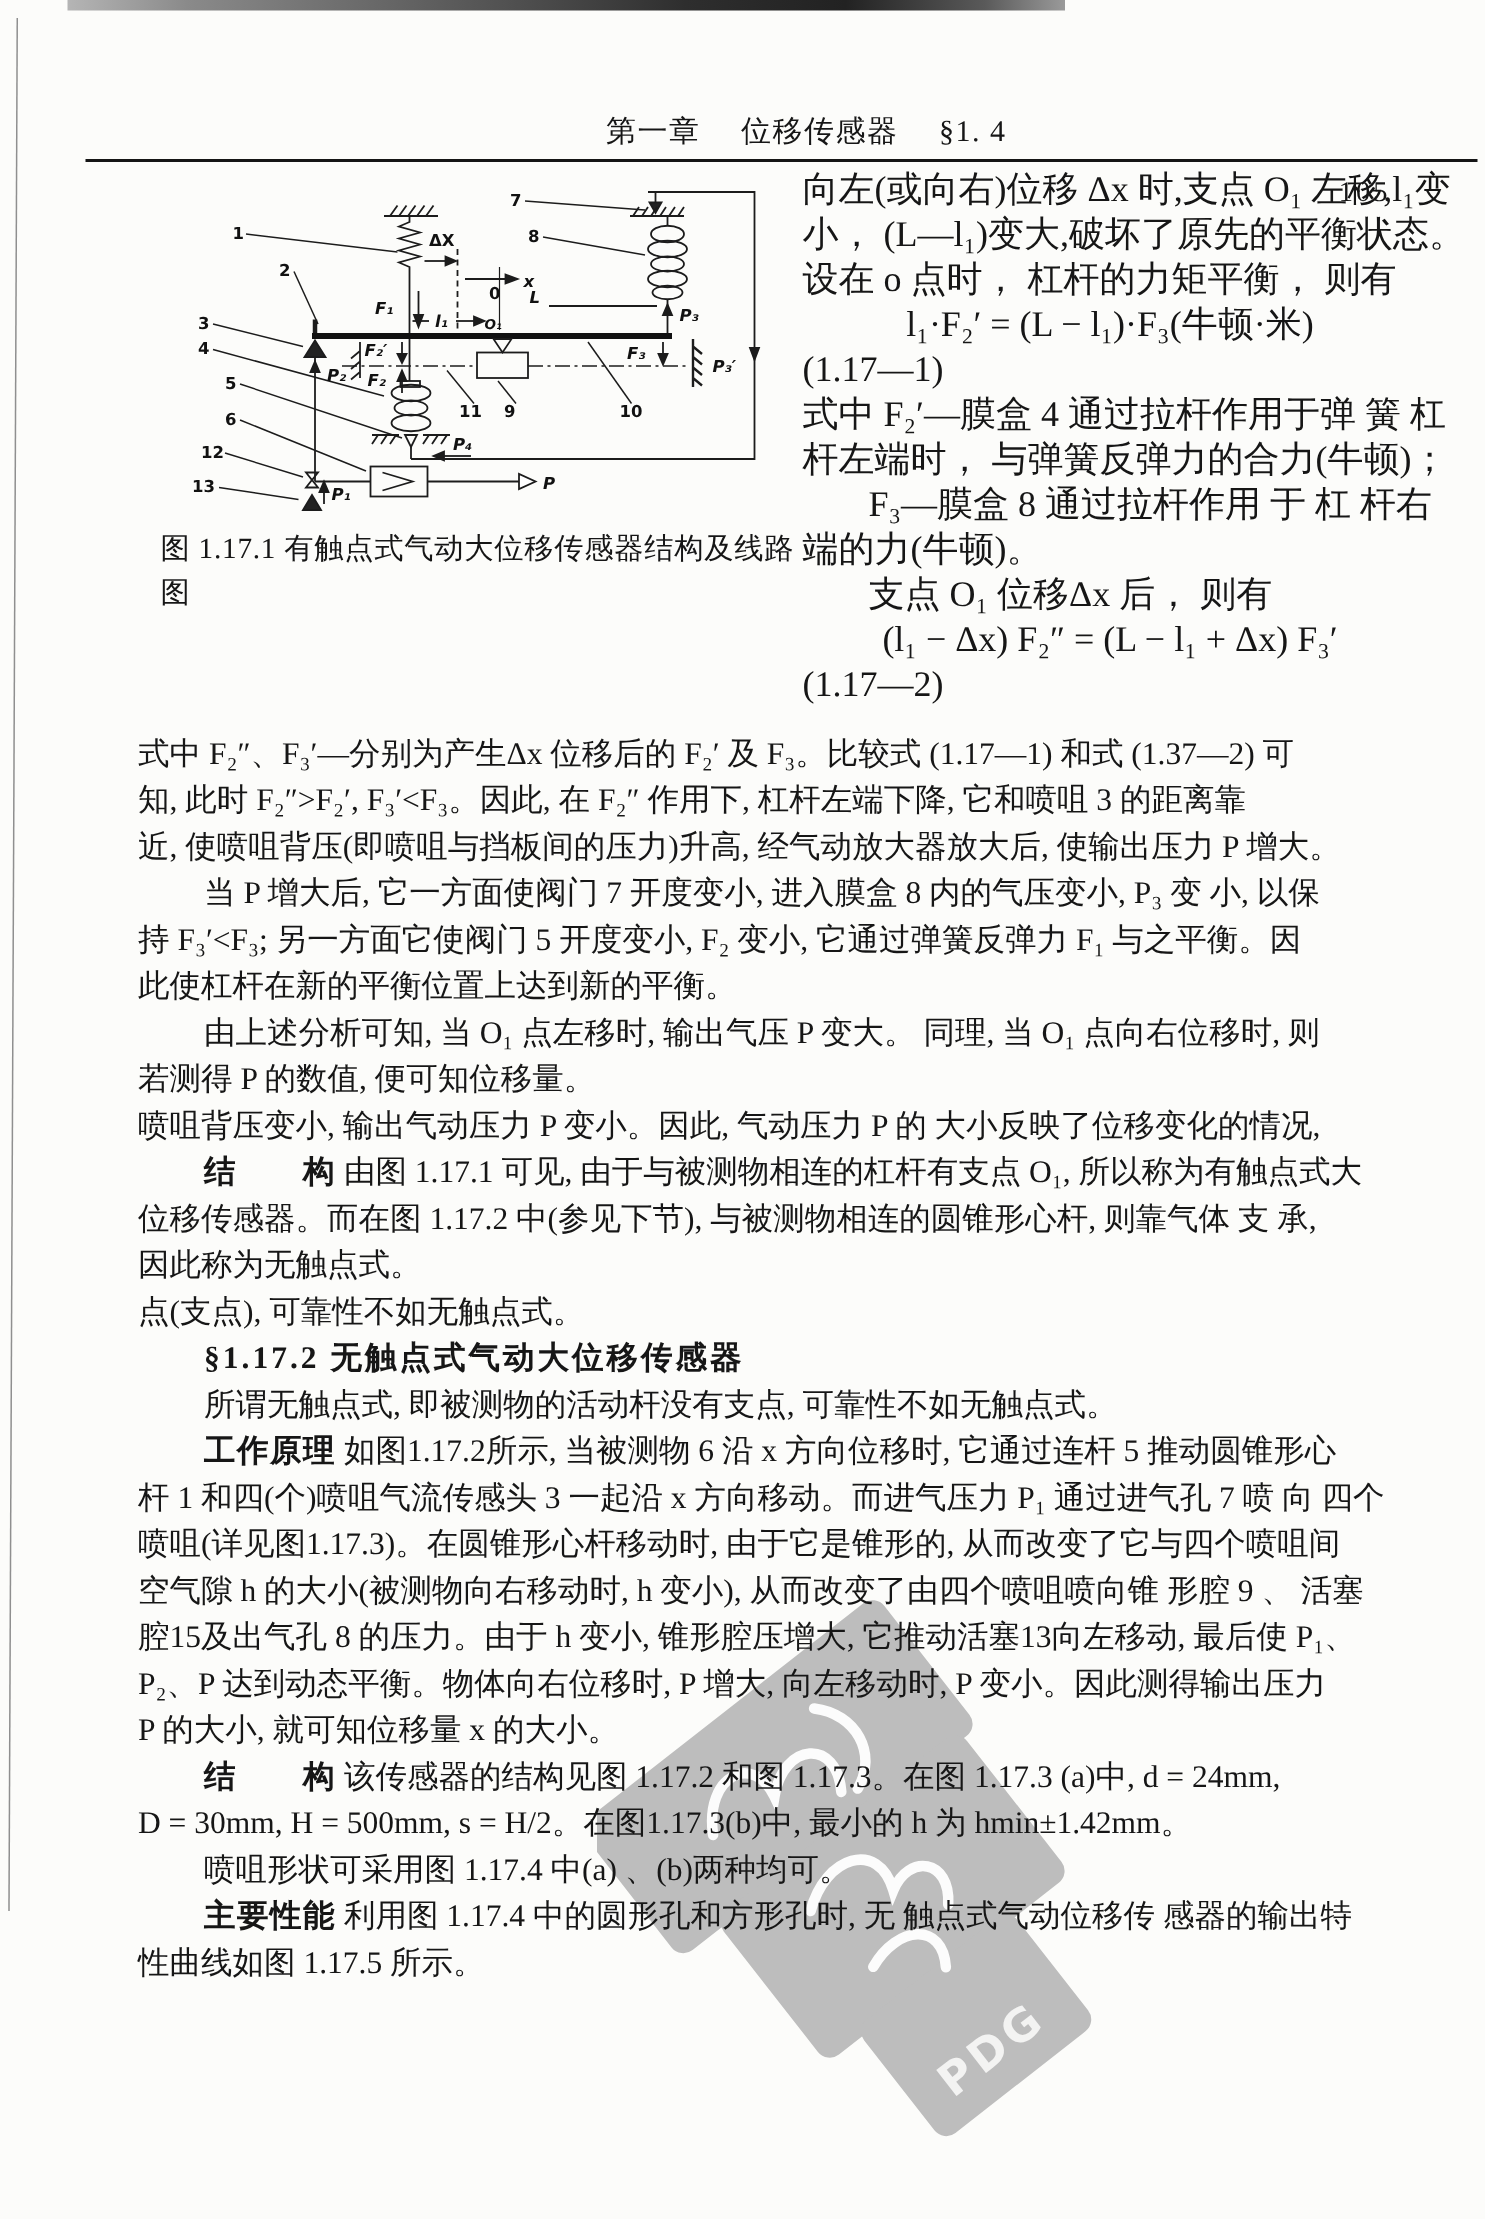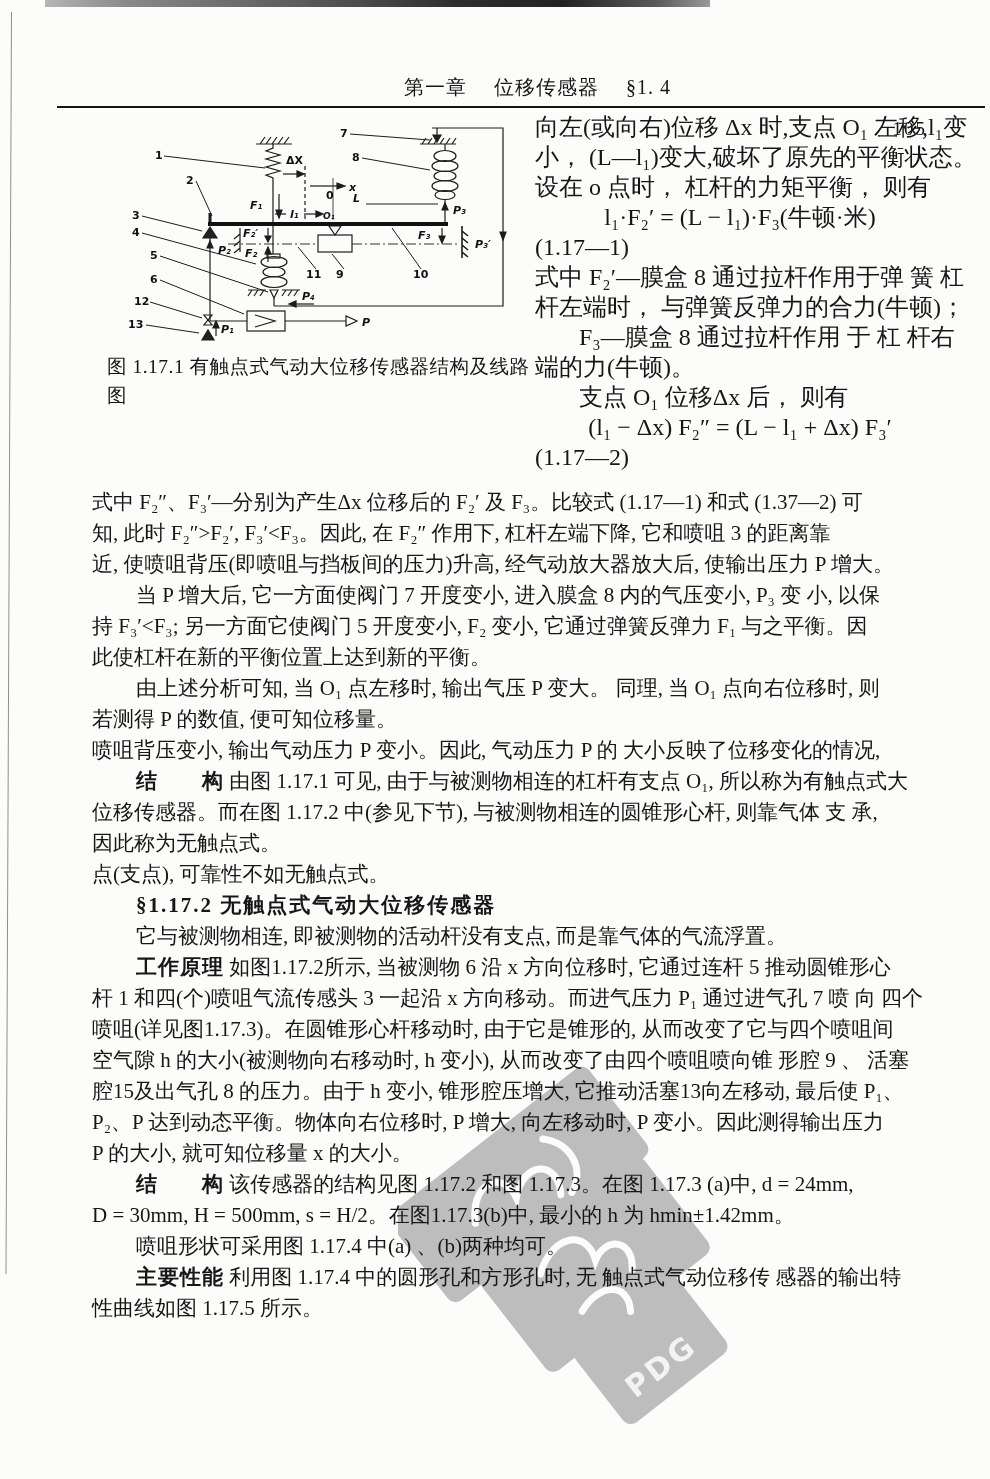--- a/index.html
+++ b/index.html
@@ -215,21 +215,21 @@
 <div class="abs caption layer-text">
   <div class="cap-title">图 1.17.1  有触点式气动大位移传感器结构及线路图</div>
 </div>
 
 <div class="abs right-col layer-text">
     <div class="tline">向左(或向右)位移 Δx 时,支点 O₁ 左移,l₁变</div>
     <div class="tline">小， (L—l₁)变大,破坏了原先的平衡状态。</div>
     <div class="tline">设在 o 点时， 杠杆的力矩平衡， 则有</div>
     <div class="tline c">l₁·F₂′ = (L − l₁)·F₃(牛顿·米)</div>
     <div class="tline r">(1.17—1)</div>
-    <div class="tline">式中   F₂′—膜盒 8 通过拉杆作用于弹 簧 杠</div>
+    <div class="tline">式中   F₂′—膜盒 4 通过拉杆作用于弹 簧 杠</div>
     <div class="tline">杆左端时， 与弹簧反弹力的合力(牛顿)；</div>
     <div class="tline indent">F₃—膜盒 8 通过拉杆作用 于 杠 杆右</div>
     <div class="tline">端的力(牛顿)。</div>
     <div class="tline indent">支点 O₁ 位移Δx 后， 则有</div>
     <div class="tline c">(l₁ − Δx) F₂″ = (L − l₁ + Δx) F₃′</div>
     <div class="tline r">(1.17—2)</div>
   </div>
 
 <div class="abs body-text layer-text">
     <div class="tline">式中   F₂″、F₃′—分别为产生Δx 位移后的 F₂′ 及 F₃。比较式 (1.17—1) 和式 (1.37—2) 可</div>
@@ -239,21 +239,21 @@
     <div class="tline">持 F₃′&lt;F₃;  另一方面它使阀门 5 开度变小,  F₂ 变小,  它通过弹簧反弹力 F₁ 与之平衡。因</div>
     <div class="tline">此使杠杆在新的平衡位置上达到新的平衡。</div>
     <div class="tline indent">由上述分析可知,  当 O₁ 点左移时,   输出气压 P 变大。 同理,  当 O₁ 点向右位移时,  则</div>
     <div class="tline">若测得 P 的数值,  便可知位移量。</div>
     <div class="tline">喷咀背压变小,  输出气动压力 P 变小。因此,  气动压力 P 的 大小反映了位移变化的情况,</div>
     <div class="tline indent"><span class="bold-head">结　　构</span>  由图 1.17.1 可见, 由于与被测物相连的杠杆有支点 O₁, 所以称为有触点式大</div>
     <div class="tline">位移传感器。而在图 1.17.2 中(参见下节),  与被测物相连的圆锥形心杆,  则靠气体 支 承,</div>
     <div class="tline">因此称为无触点式。</div>
     <div class="tline">点(支点),  可靠性不如无触点式。</div>
     <div class="tline indent section">§1.17.2  无触点式气动大位移传感器</div>
-    <div class="tline indent">它与被测物相连,  即被测物的活动杆没有支点,  而是靠气体的气流浮置。</div>
+    <div class="tline indent">所谓无触点式,  即被测物的活动杆没有支点,  可靠性不如无触点式。</div>
     <div class="tline indent"><span class="bold-head">工作原理</span>  如图1.17.2所示,  当被测物 6 沿 x 方向位移时,  它通过连杆 5 推动圆锥形心</div>
     <div class="tline">杆 1 和四(个)喷咀气流传感头 3 一起沿 x 方向移动。而进气压力 P₁ 通过进气孔 7 喷 向 四个</div>
     <div class="tline">喷咀(详见图1.17.3)。在圆锥形心杆移动时,  由于它是锥形的,  从而改变了它与四个喷咀间</div>
     <div class="tline">空气隙 h 的大小(被测物向右移动时,  h 变小),  从而改变了由四个喷咀喷向锥 形腔 9 、 活塞</div>
     <div class="tline">腔15及出气孔 8 的压力。由于 h 变小,  锥形腔压增大,  它推动活塞13向左移动,  最后使 P₁、</div>
     <div class="tline">P₂、P 达到动态平衡。物体向右位移时,  P 增大,  向左移动时,  P 变小。因此测得输出压力</div>
     <div class="tline">P 的大小,  就可知位移量 x 的大小。</div>
     <div class="tline indent"><span class="bold-head">结　　构</span>  该传感器的结构见图 1.17.2 和图 1.17.3。在图 1.17.3 (a)中,  d = 24mm,</div>
     <div class="tline">D = 30mm,  H = 500mm,  s = H/2。在图1.17.3(b)中,  最小的 h 为 hmin±1.42mm。</div>
     <div class="tline indent">喷咀形状可采用图 1.17.4 中(a) 、(b)两种均可。</div>

